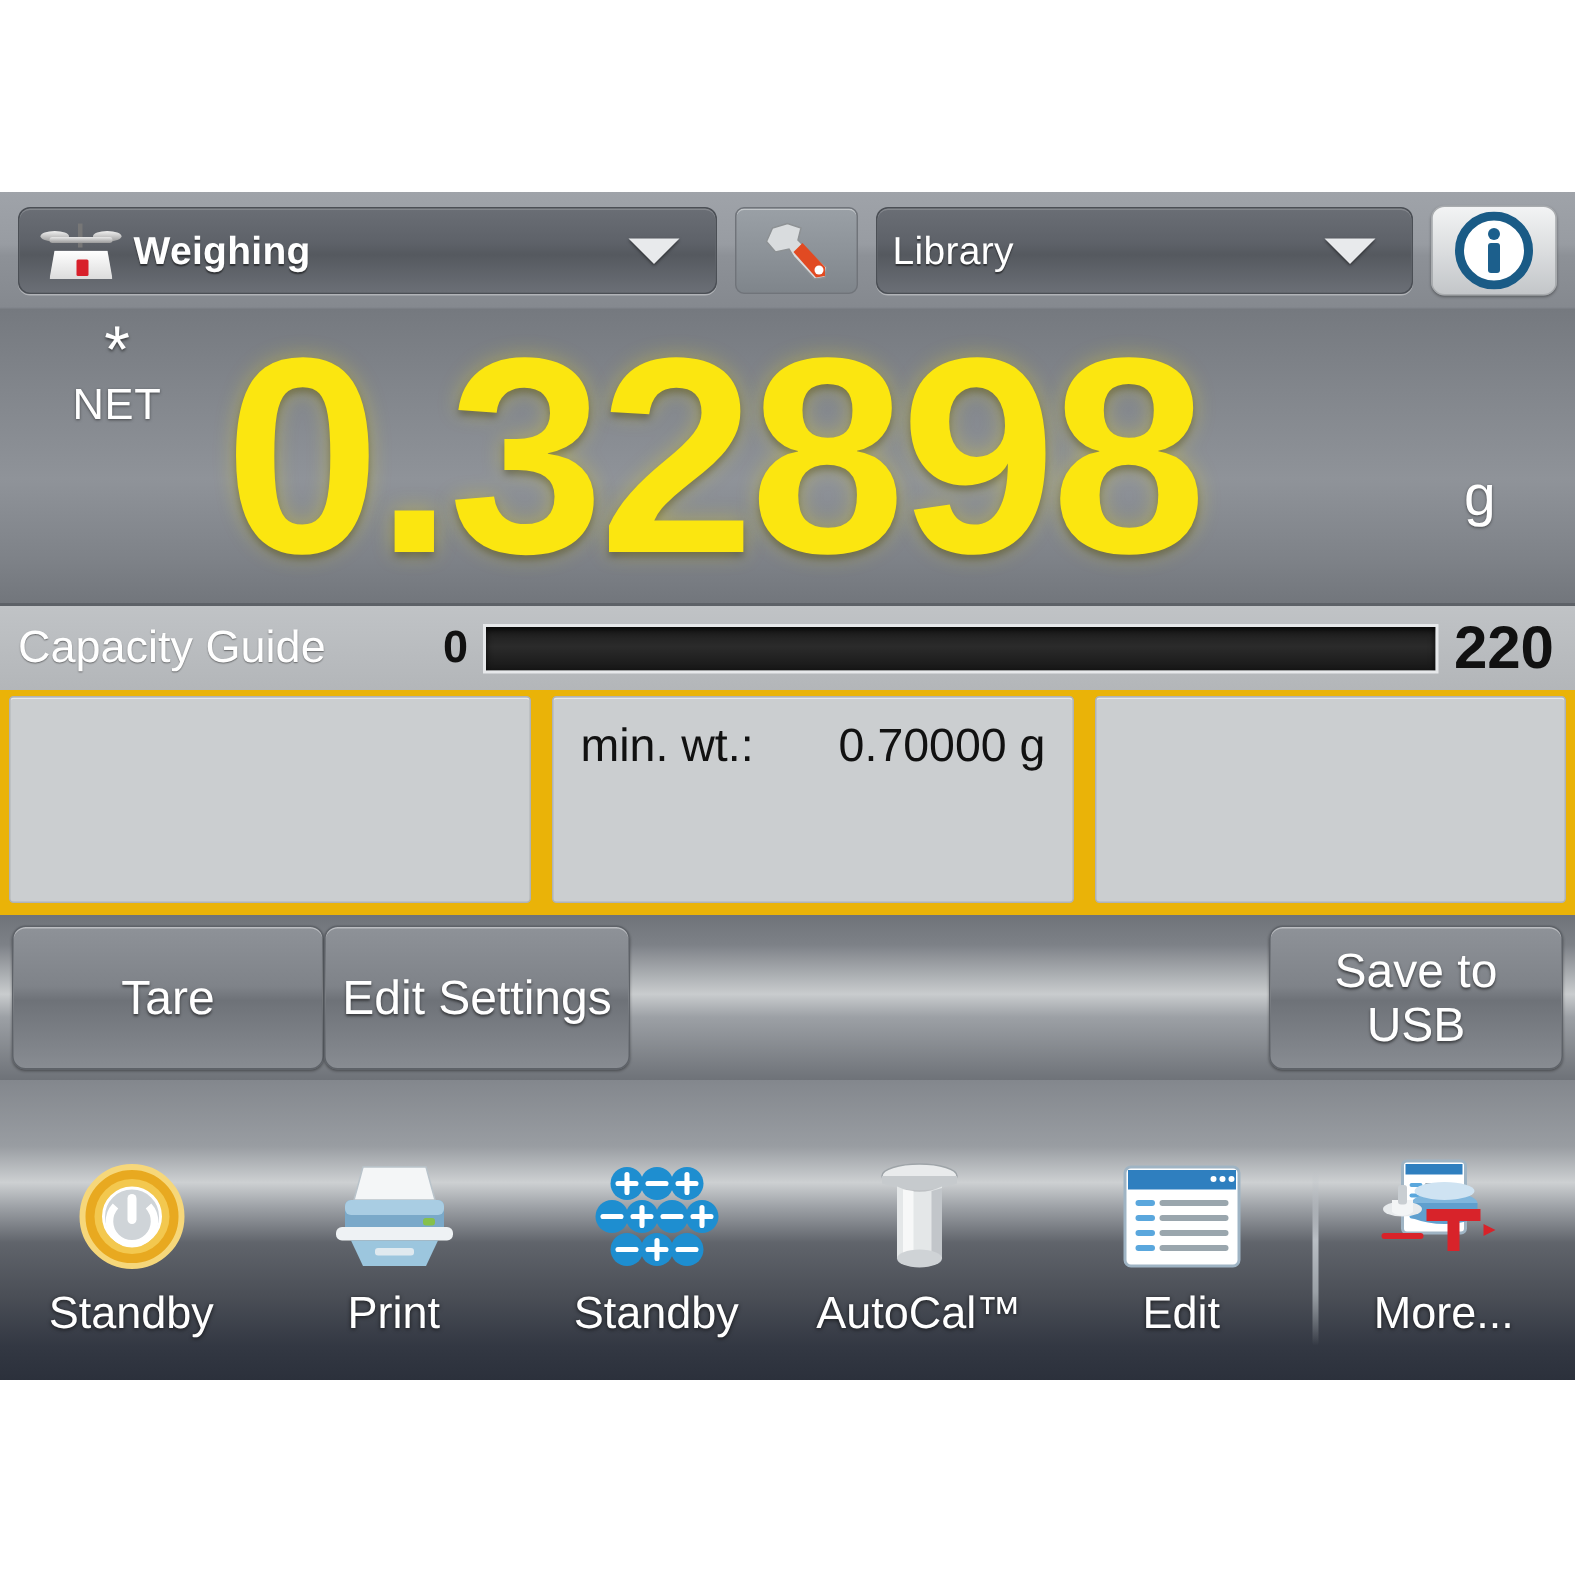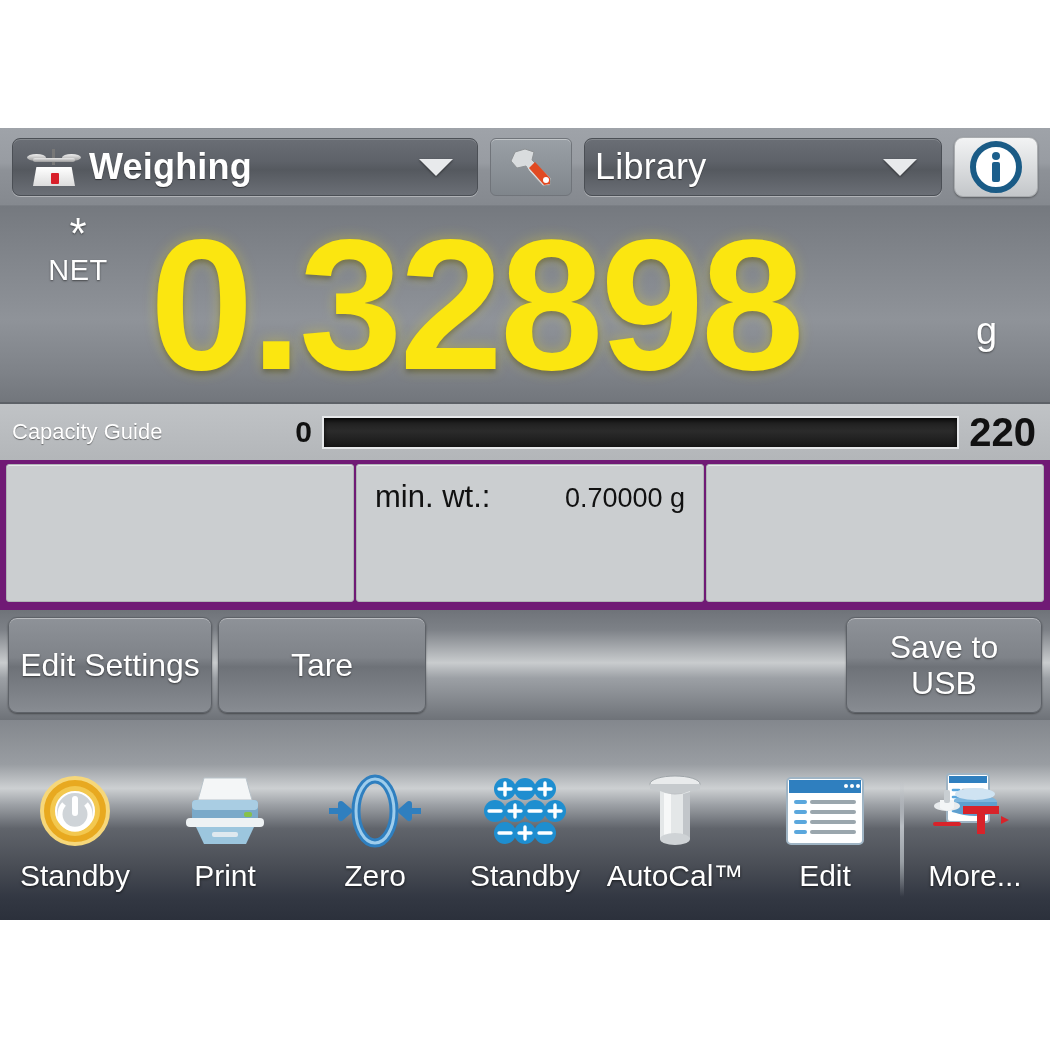--- a/index.html
+++ b/index.html
@@ -33,21 +33,21 @@
     background: linear-gradient(to bottom, #6a6e75 0%, #5e6269 40%, #55595f 55%, #6b6f76 100%);
     border: 1px solid #4b4f55;
     box-shadow: 0 1px 0 rgba(255,255,255,.35), inset 0 1px 0 rgba(255,255,255,.18);
     display: flex; align-items: center;
   }
   #dd-weighing { left: 12px; top: 5px; width: 466px; }
   #dd-library  { left: 584px; top: 5px; width: 358px; }
 
   .dd-label {
     color: #ffffff;
-    font-size: 36px;
+    font-size: 26px;
     letter-spacing: .2px;
     text-shadow: 0 1px 1px rgba(0,0,0,.5);
     white-space: nowrap;
     flex: 1;
   }
   #dd-weighing .dd-label { font-weight: bold; margin-left: 8px; }
   #dd-library  .dd-label { margin-left: 10px; }
 
   .caret {
     width: 0; height: 0;
@@ -134,54 +134,54 @@
   }
 
   
   .capacity-row {
     position: relative; height: 58px;
     background: linear-gradient(to bottom,#c0c3c6 0%, #b3b6b9 100%);
     border-top: 2px solid #5d6167;
     display: flex; align-items: center;
   }
   .cap-label {
-    margin-left: 12px; color: #ffffff; font-size: 22px;
+    margin-left: 12px; color: #ffffff; font-size: 30px;
     text-shadow: 0 1px 1px rgba(0,0,0,.45);
     width: 266px;
   }
   .cap-min { color: #111; font-weight: bold; font-size: 30px; width: 34px; text-align: right; }
   .cap-bar {
     flex: 1; height: 33px; margin: 0 10px;
     background: linear-gradient(to bottom,#1b1b1b 0%, #2b2b2b 45%, #171717 100%);
     border: 2px solid #e6e8ea;
     box-shadow: inset 0 2px 4px rgba(0,0,0,.8);
   }
   .cap-max { color: #111; font-weight: bold; font-size: 40px; margin-right: 14px; }
 
   
   .panels {
     position: relative; height: 150px;
-    background: #701a75;
+    background: #eab308;
     padding: 4px 6px 8px 6px;
-    display: flex; gap: 2px;
+    display: flex; gap: 14px;
   }
   .panel {
     background: #cbced0;
     border: 1px solid #b0b3b6;
     border-radius: 3px;
     box-shadow: inset 0 1px 0 rgba(255,255,255,.55);
     padding: 14px 18px;
     position: relative;
   }
   #panel-left   { width: 348px; }
   #panel-center { width: 348px; }
   #panel-right  { flex: 1; }
   .panel-row { display: flex; justify-content: space-between; align-items: baseline; }
   .panel-key { color: #111; font-size: 31px; }
-  .panel-val { color: #111; font-size: 27px; }
+  .panel-val { color: #111; font-size: 31px; }
 
   
   .btn-bar {
     position: relative; height: 110px;
     background: linear-gradient(to bottom, #6f7379 0%, #7d8187 18%, #c9ccce 48%, #9ca0a5 62%, #6e7278 100%);
     padding: 6px 8px;
     display: flex; align-items: center;
   }
   .ui-btn {
     height: 96px;
@@ -304,25 +304,25 @@
     </div>
     <div class="panel" id="panel-right">
       <div class="panel-row">
         <span class="panel-key"></span>
         <span class="panel-val"></span>
       </div>
     </div>
   </div>
 
   <div class="btn-bar">
+    <div class="ui-btn" id="btn-tare">
+      <span>Tare</span>
+    </div>
     <div class="ui-btn" id="btn-edit-settings">
       <span>Edit Settings</span>
-    </div>
-    <div class="ui-btn" id="btn-tare">
-      <span>Tare</span>
     </div>
     <div class="btn-spacer"></div>
     <div class="ui-btn" id="btn-save-usb">
       <span>
         <span>Save to</span><br>
         <span>USB</span>
       </span>
     </div>
   </div>
 
@@ -351,31 +351,20 @@
           <rect x="10" y="26" width="66" height="10" rx="4" fill="#a9cde3"></rect>
           <rect x="62" y="38" width="8" height="5" rx="2" fill="#86c14b"></rect>
           <rect x="4" y="44" width="78" height="9" rx="4" fill="#eef2f4"></rect>
           <path d="M14 53 L72 53 L64 70 L22 70 Z" fill="#9cc6de"></path>
           <rect x="30" y="58" width="26" height="5" rx="2" fill="#dfe9ef"></rect>
         </svg>
       </span>
       <span class="caption">Print</span>
     </div>
 
-    <div class="tool">
-      <span class="glyph">
-        <svg width="104" height="74" viewBox="0 0 104 74">
-          <ellipse cx="52" cy="37" rx="19" ry="32" fill="none" stroke="#2f7fbf" stroke-width="9"></ellipse>
-          <ellipse cx="52" cy="37" rx="19" ry="32" fill="none" stroke="#9ecdec" stroke-width="3"></ellipse>
-          <path d="M6 37 L22 37 M18 30 L26 37 L18 44 Z" stroke="#2f7fbf" stroke-width="6" fill="#2f7fbf" stroke-linejoin="round"></path>
-          <path d="M98 37 L82 37 M86 30 L78 37 L86 44 Z" stroke="#2f7fbf" stroke-width="6" fill="#2f7fbf" stroke-linejoin="round"></path>
-        </svg>
-      </span>
-      <span class="caption">Zero</span>
-    </div>
 
     <div class="tool">
       <span class="glyph">
         <svg width="92" height="74" viewBox="0 0 92 74">
           <g fill="#1e8ed0">
             <circle cx="26" cy="15" r="11"></circle>
               <circle cx="46" cy="15" r="11"></circle>
               <circle cx="66" cy="15" r="11"></circle>
             <circle cx="16" cy="37" r="11"></circle>
               <circle cx="36" cy="37" r="11"></circle>

